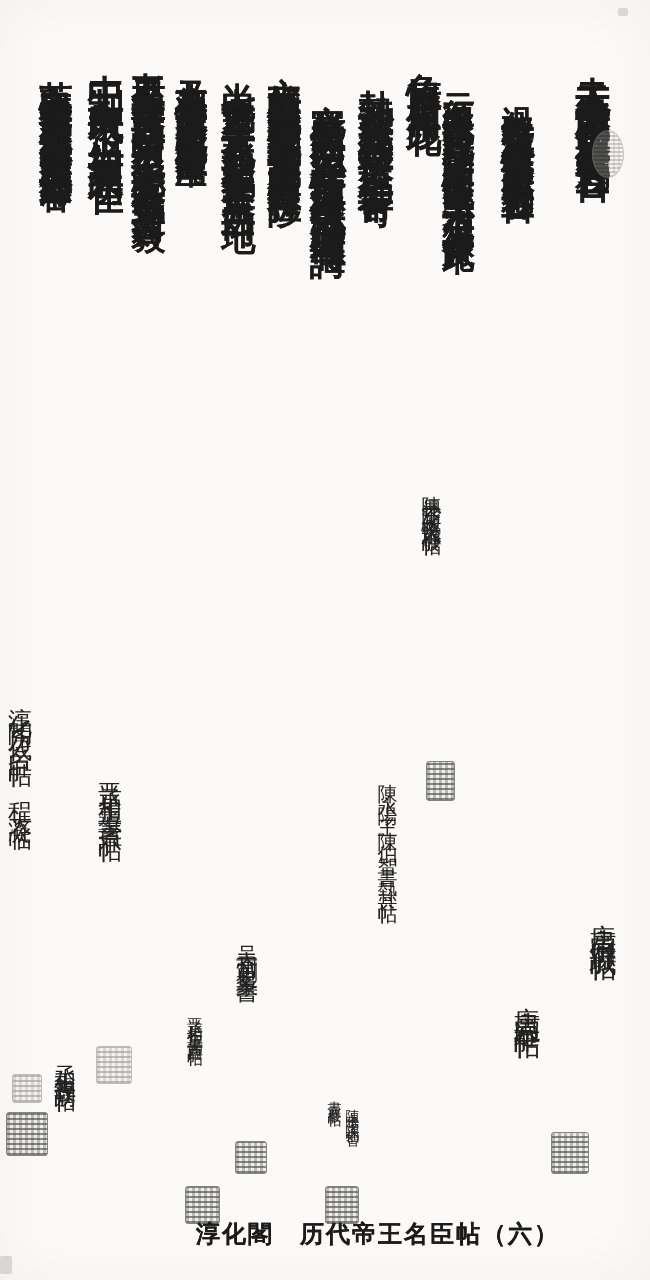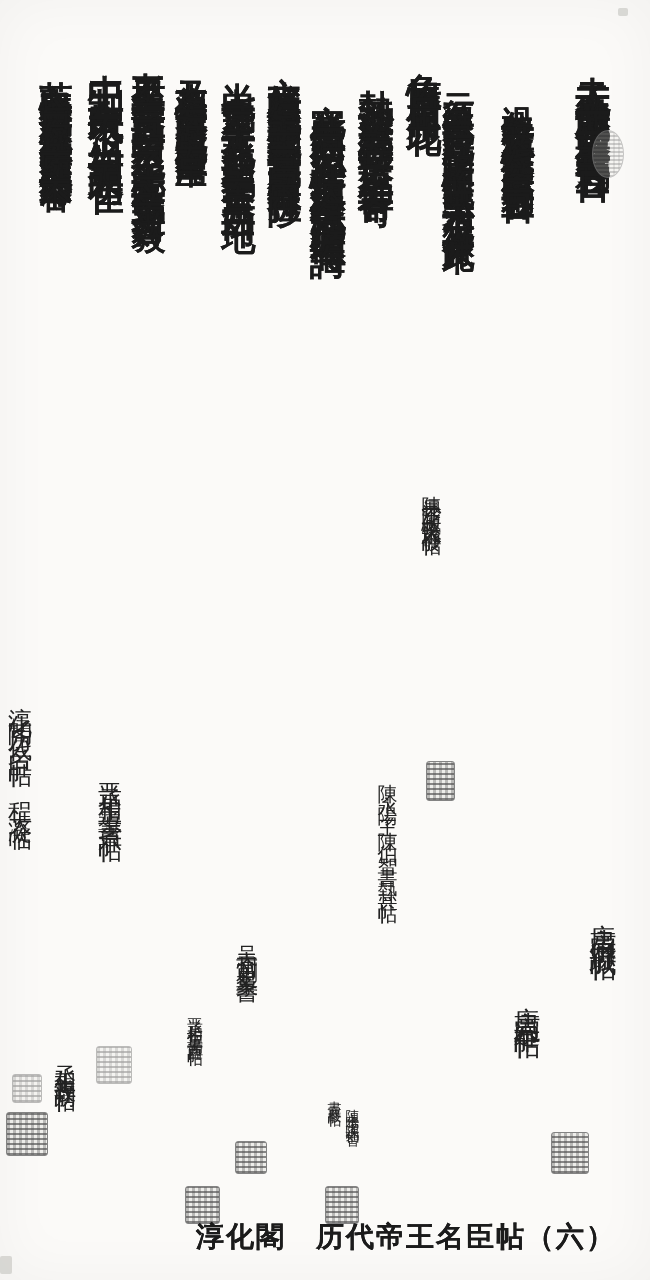--- a/index.html
+++ b/index.html
@@ -81,18 +81,18 @@
   <div class="col note" style="left:98px;top:763px;font-size:24px;letter-spacing:7px;">晋丞相王導書省示帖</div>
   <div class="seal seal-sq seal-light" style="left:96px;top:1046px;width:34px;height:36px;"></div>
 
   <div class="col" style="left:40px;top:55px;font-size:33px;letter-spacing:4px;">茉白取情增仿氡谢恩自何必娑挫尓帖有雇不愿殊连动海容不</div>
   <div class="col note" style="left:54px;top:1048px;font-size:22px;letter-spacing:4px;">丞相王導改朔帖</div>
 
   <div class="col note" style="left:8px;top:688px;font-size:24px;letter-spacing:8px;">淳化閣历代名臣帖　程大凝临</div>
   <div class="seal seal-sq seal-light" style="left:12px;top:1074px;width:28px;height:27px;"></div>
   <div class="seal seal-sq" style="left:6px;top:1112px;width:40px;height:42px;"></div>
 
-  <div class="caption" style="left:196px;top:1218px;font-size:28px;letter-spacing:2px;">淳化閣　历代帝王名臣帖（六）</div>
+  <div class="caption" style="left:196px;top:1218px;font-size:24px;letter-spacing:2px;">淳化閣　历代帝王名臣帖（六）</div>
 
   <div class="smudge" style="left:618px;top:8px;width:10px;height:8px;"></div>
   <div class="smudge" style="left:0px;top:1256px;width:12px;height:18px;"></div>
 
 </div>
 
 </body></html>

